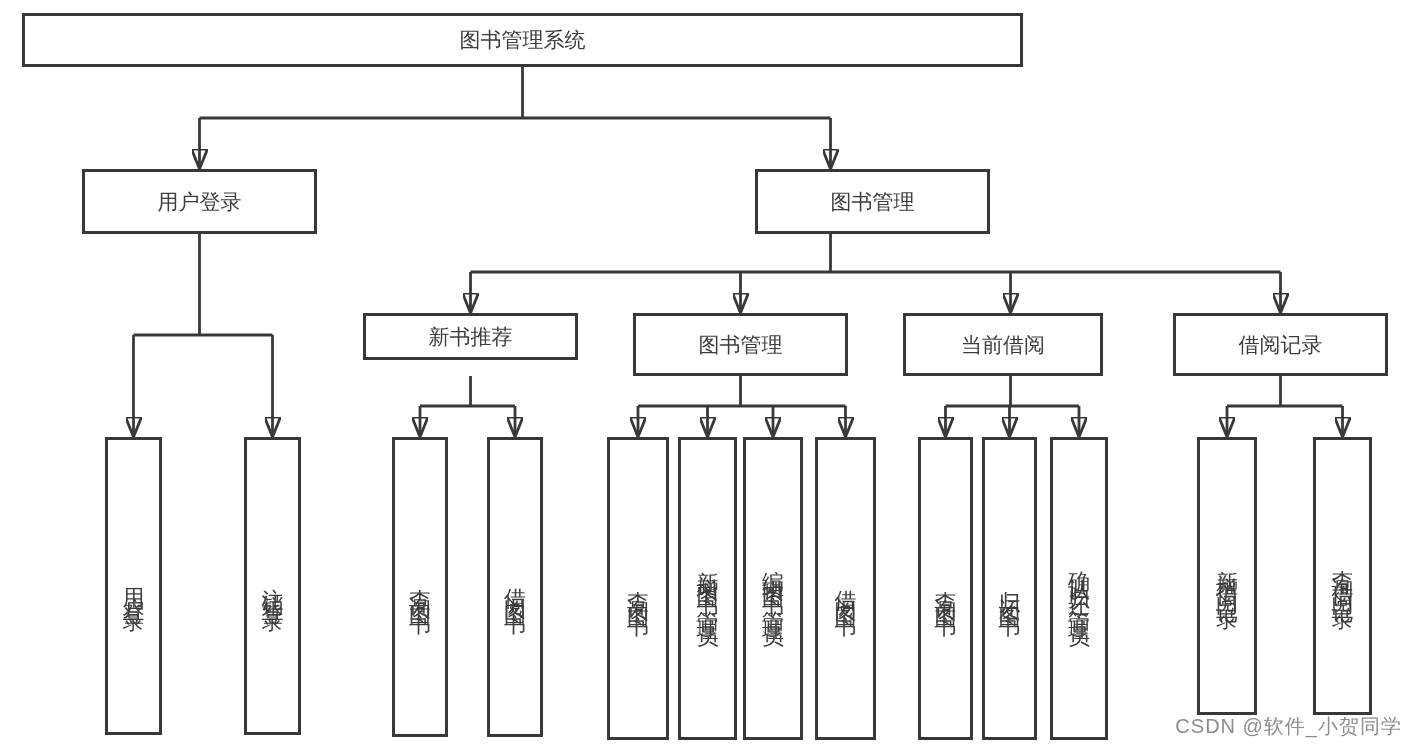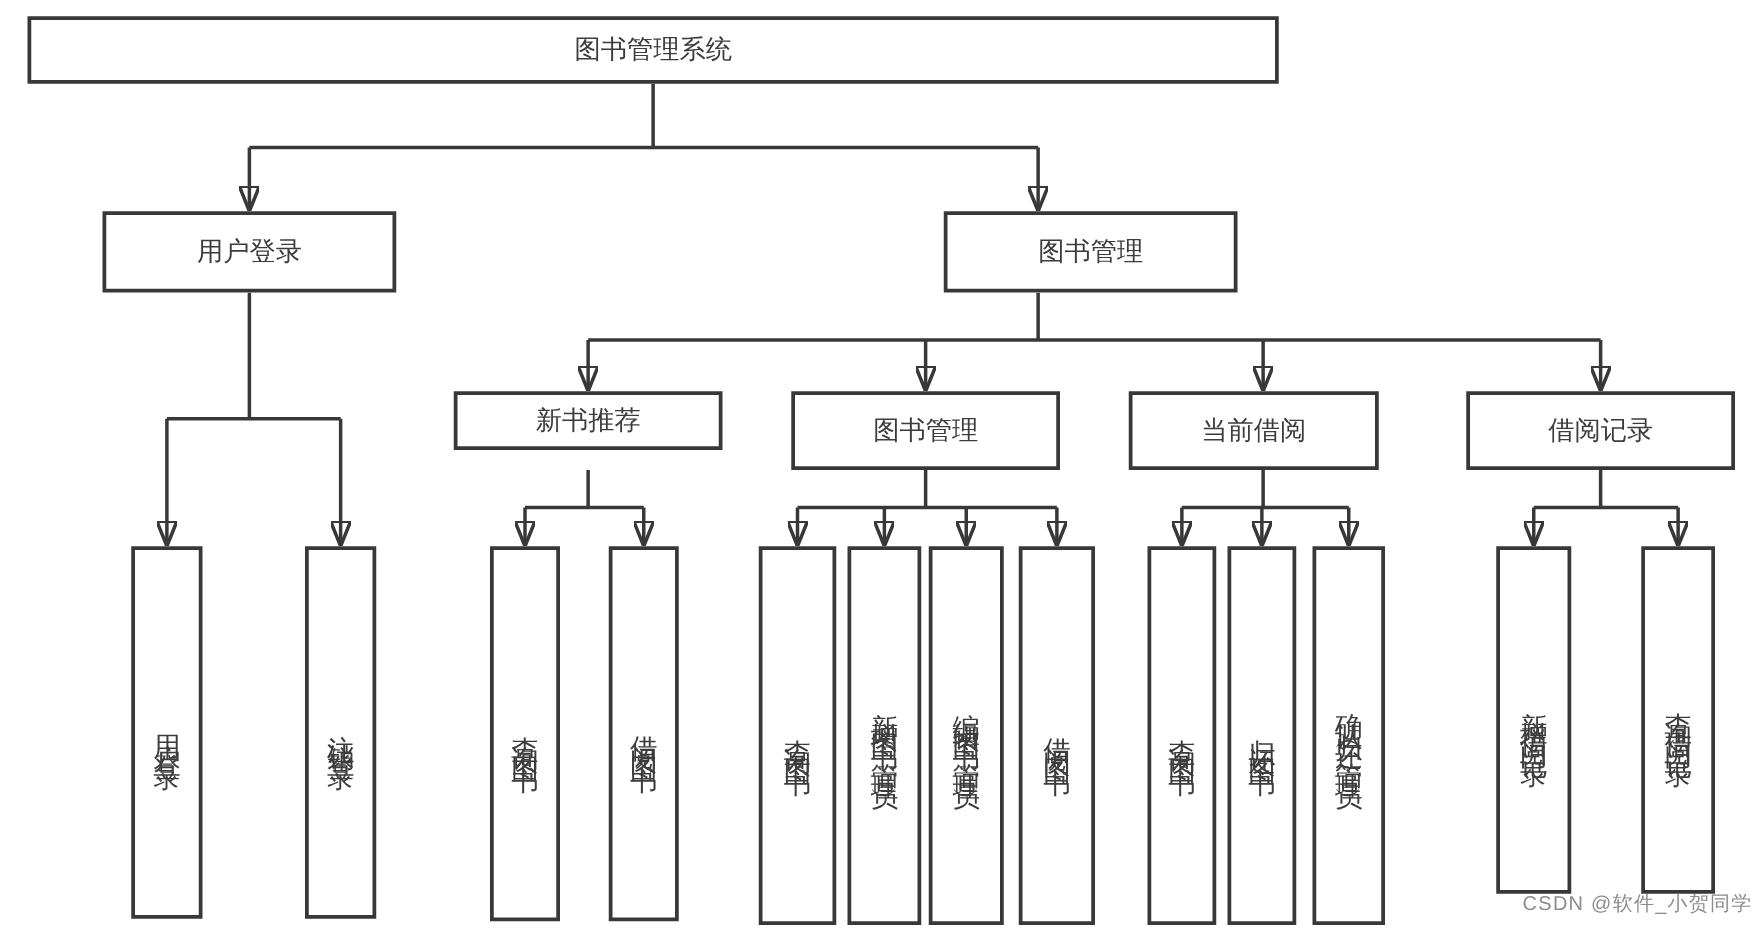--- a/index.html
+++ b/index.html
@@ -14,21 +14,21 @@
     position:absolute;box-sizing:border-box;border:3px solid #383838;background:#ffffff;
     display:flex;align-items:center;justify-content:center;
     color:#3c3c3c;font-size:21px;line-height:1.2;white-space:nowrap;
   }
   .vbox .vtext{
     writing-mode:vertical-rl;text-orientation:mixed;
     font-size:22px;letter-spacing:8px;line-height:1;color:#3c3c3c;
   }
   .watermark{
     position:absolute;top:713px;right:3px;z-index:5;
-    font-size:16px;letter-spacing:1px;color:rgba(128,129,138,0.92);
+    font-size:20px;letter-spacing:1px;color:rgba(128,129,138,0.92);
   }
 </style>
 </head>
 <body>
 
 <div class="canvas">
 
   <svg class="wires" width="1405" height="747" viewBox="0 0 1405 747" xmlns="http://www.w3.org/2000/svg">
     <defs>
       <marker id="ah" viewBox="0 0 20 16" refX="19" refY="8" markerWidth="20" markerHeight="16" markerUnits="userSpaceOnUse" orient="auto">

